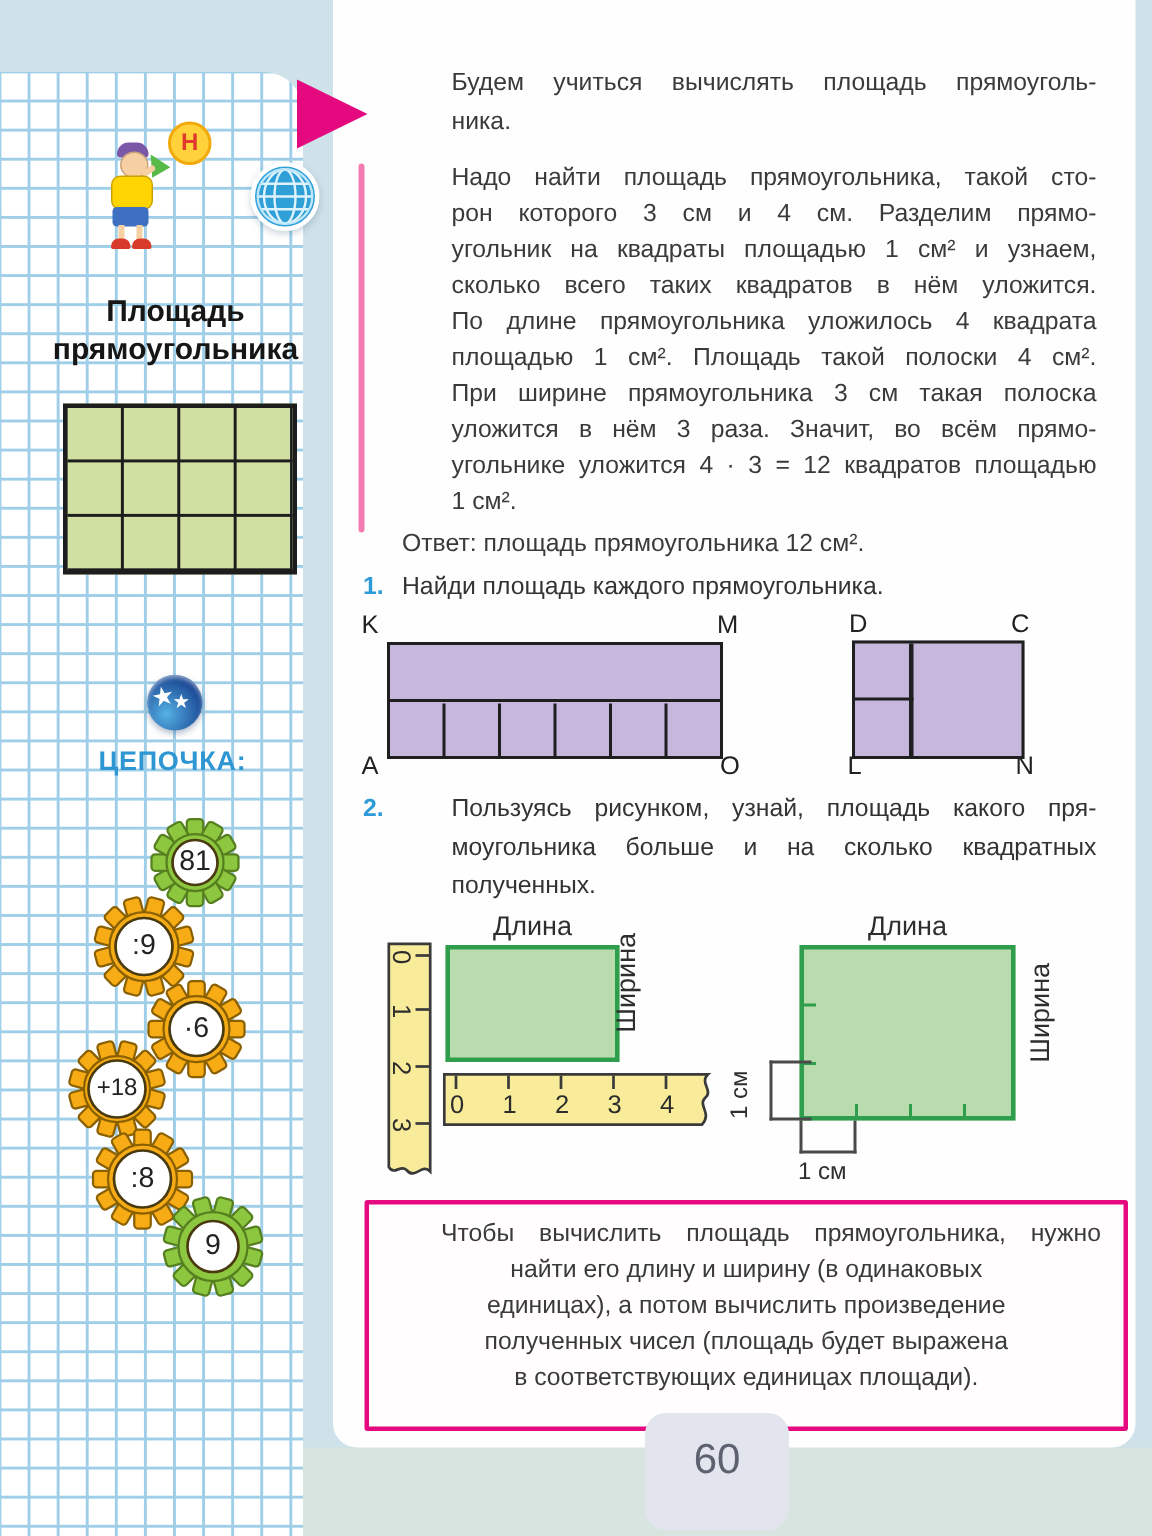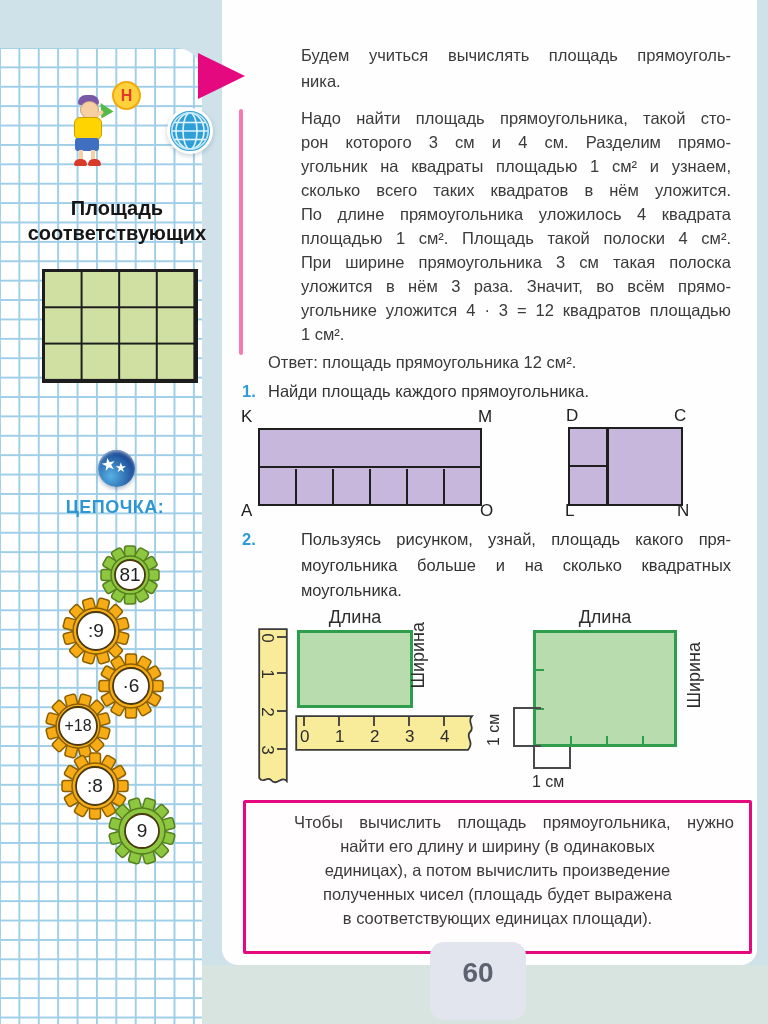--- a/index.html
+++ b/index.html
@@ -10,21 +10,21 @@
          border-top-right-radius:26px;
          background-image:linear-gradient(#9fcfe8 2px,transparent 2px),
                           linear-gradient(90deg,#9fcfe8 2px,transparent 2px);
          background-size:19.4px 19.4px;background-position:-1px -1px;}
   .bottom-strip{position:absolute;left:202px;top:965px;right:0;bottom:0;background:#d8e4df;}
   
   .content{position:absolute;left:222px;top:0;width:535px;height:965px;background:#fefefe;
            border-bottom-left-radius:16px;border-bottom-right-radius:16px;}
   
   .pagenum{position:absolute;left:430px;top:942px;width:96px;height:78px;background:#e3e5ee;
-           border-radius:14px;color:#5d6170;font-weight:bold;font-size:28px;text-align:center;
+           border-radius:14px;color:#5d6170;font-weight:normal;font-size:28px;text-align:center;
            line-height:62px;}
   
   .badge-n{position:absolute;left:112px;top:81px;width:29px;height:29px;border-radius:50%;
            background:#ffd23b;border:2px solid #f1a90c;box-sizing:border-box;color:#e03a2f;
            font-weight:bold;font-size:16px;text-align:center;line-height:25px;}
   .boy{position:absolute;left:66px;top:88px;width:60px;height:82px;}
   .boy .head{position:absolute;left:14px;top:13px;width:17px;height:16px;border-radius:50%;background:#f6cfa3;border:1px solid #caa27a;}
   .boy .cap{position:absolute;left:12px;top:7px;width:21px;height:10px;border-radius:10px 10px 3px 3px;background:#7b57a8;}
   .boy .horn{position:absolute;left:31px;top:14px;width:0;height:0;transform:rotate(-30deg);
              border-left:7px solid transparent;border-right:7px solid transparent;border-bottom:14px solid #57b947;}
@@ -138,21 +138,21 @@
       <g stroke="#dff3fc" stroke-width="1.6" fill="none">
         <ellipse cx="20" cy="20" rx="7" ry="18"></ellipse>
         <ellipse cx="20" cy="20" rx="14" ry="18"></ellipse>
         <line x1="4" y1="11.5" x2="36" y2="11.5"></line>
         <line x1="2" y1="20" x2="38" y2="20"></line>
         <line x1="4" y1="28.5" x2="36" y2="28.5"></line>
         <circle cx="20" cy="20" r="18.2" stroke="#bde7f8"></circle>
       </g>
     </svg>
   </div>
-  <div class="side-title">Площадь соответствующих</div>
+  <div class="side-title">Площадь прямоугольника</div>
   <div class="grid-fig"></div>
 
   <div class="star-badge">
     <span class="s1">★</span>
       <span class="s2">★</span>
   </div>
   <div class="chain-label">ЦЕПОЧКА:</div>
   <div class="gear" id="g1">
       <svg width="64" height="64" viewBox="-32 -32 64 64">
         <rect x="-5.5" y="-29" width="11" height="13" rx="2.5" fill="#8dc63f" stroke="#567f1f" stroke-width="1.5" transform="rotate(0)"></rect>
@@ -319,21 +319,21 @@
     </div>
     <span class="corner" style="left:344px;top:406px;">D</span>
     <span class="corner" style="left:452px;top:406px;">C</span>
     <span class="corner" style="left:343px;top:501px;">L</span>
     <span class="corner" style="left:455px;top:501px;">N</span>
 
     <div class="task" id="task2">
       <span class="num">2.</span>
       <div class="line">Пользуясь рисунком, узнай, площадь какого пря-</div>
       <div class="line">моугольника больше и на сколько квадратных</div>
-      <div class="line solo">моугольника.</div>
+      <div class="line solo">полученных.</div>
     </div>
 
     <div class="fig2">
       <div class="dim" style="left:75px;top:2px;width:116px;">Длина</div>
       <div class="dim" style="left:311px;top:2px;width:144px;">Длина</div>
 
       <div class="ruler" style="left:36px;top:23px;width:30px;height:164px;">
         <svg width="30" height="164" viewBox="0 0 30 164">
           <path d="M1.2,1.2 H28.8 V153 C23,147 19,159 13,152 C9,148 5,156 1.2,150 Z" fill="#f8ec9b" stroke="#3a3a3a" stroke-width="1.8"></path>
           <g stroke="#3a3a3a" stroke-width="1.8">

